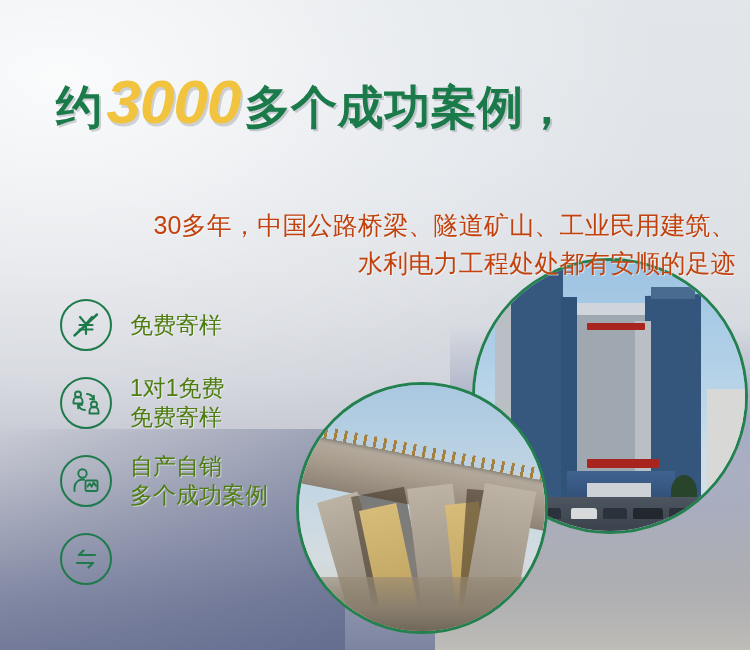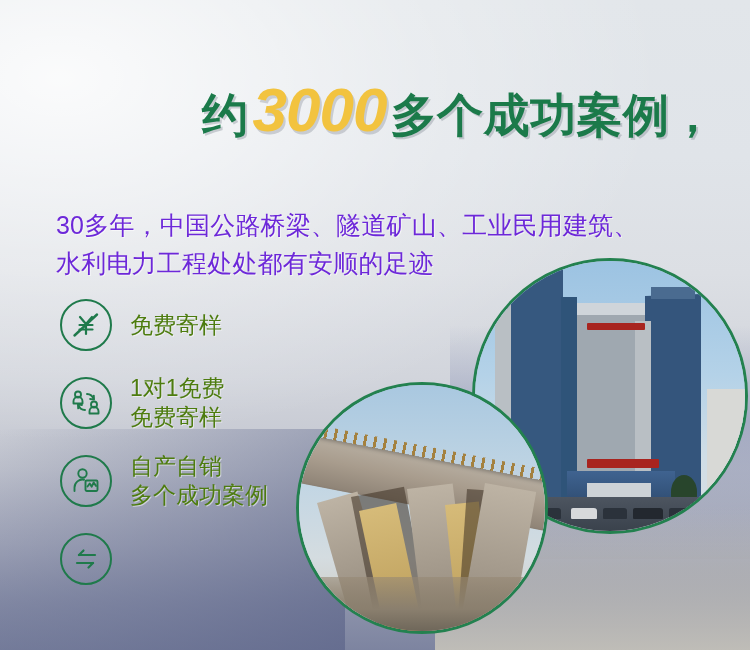--- a/index.html
+++ b/index.html
@@ -136,41 +136,42 @@
   #headline {
     position:absolute; left:56px; top:78px; width:660px;
   }
   .hl-line {
     font-weight:bold;
     color:#1b7a4a;
     letter-spacing:0.5px;
     text-shadow:2px 2px 0 rgba(120,128,140,0.35);
     white-space:nowrap;
   }
-  #hl1 { font-size:46px; line-height:64px;text-align:right; }
+  #hl1 { font-size:46px; line-height:48px; }
   #hl2 { font-size:46px; line-height:56px; margin-top:-2px; }
   .hl-num {
     color:#f2c33f;
     font-size:62px;
     font-style:italic;
     font-weight:bold;
     letter-spacing:-1px;
     text-shadow:2px 3px 0 rgba(120,128,140,0.32);
     padding:0 4px;
   }
 
   
   #subhead {
     position:absolute; left:56px; top:206px; width:680px;
-    color:#6d28d9;
+    color:#c2410c;
     font-size:25px;
     line-height:38px;
     letter-spacing:0.2px;
     text-shadow:1px 1px 0 rgba(255,255,255,0.55);
     white-space:nowrap;
+    text-align:right;
   }
 
   
   #features {
     position:absolute; left:60px; top:296px;
   }
   .feature {
     display:flex; align-items:center;
     margin-bottom:20px;
     min-height:58px;

